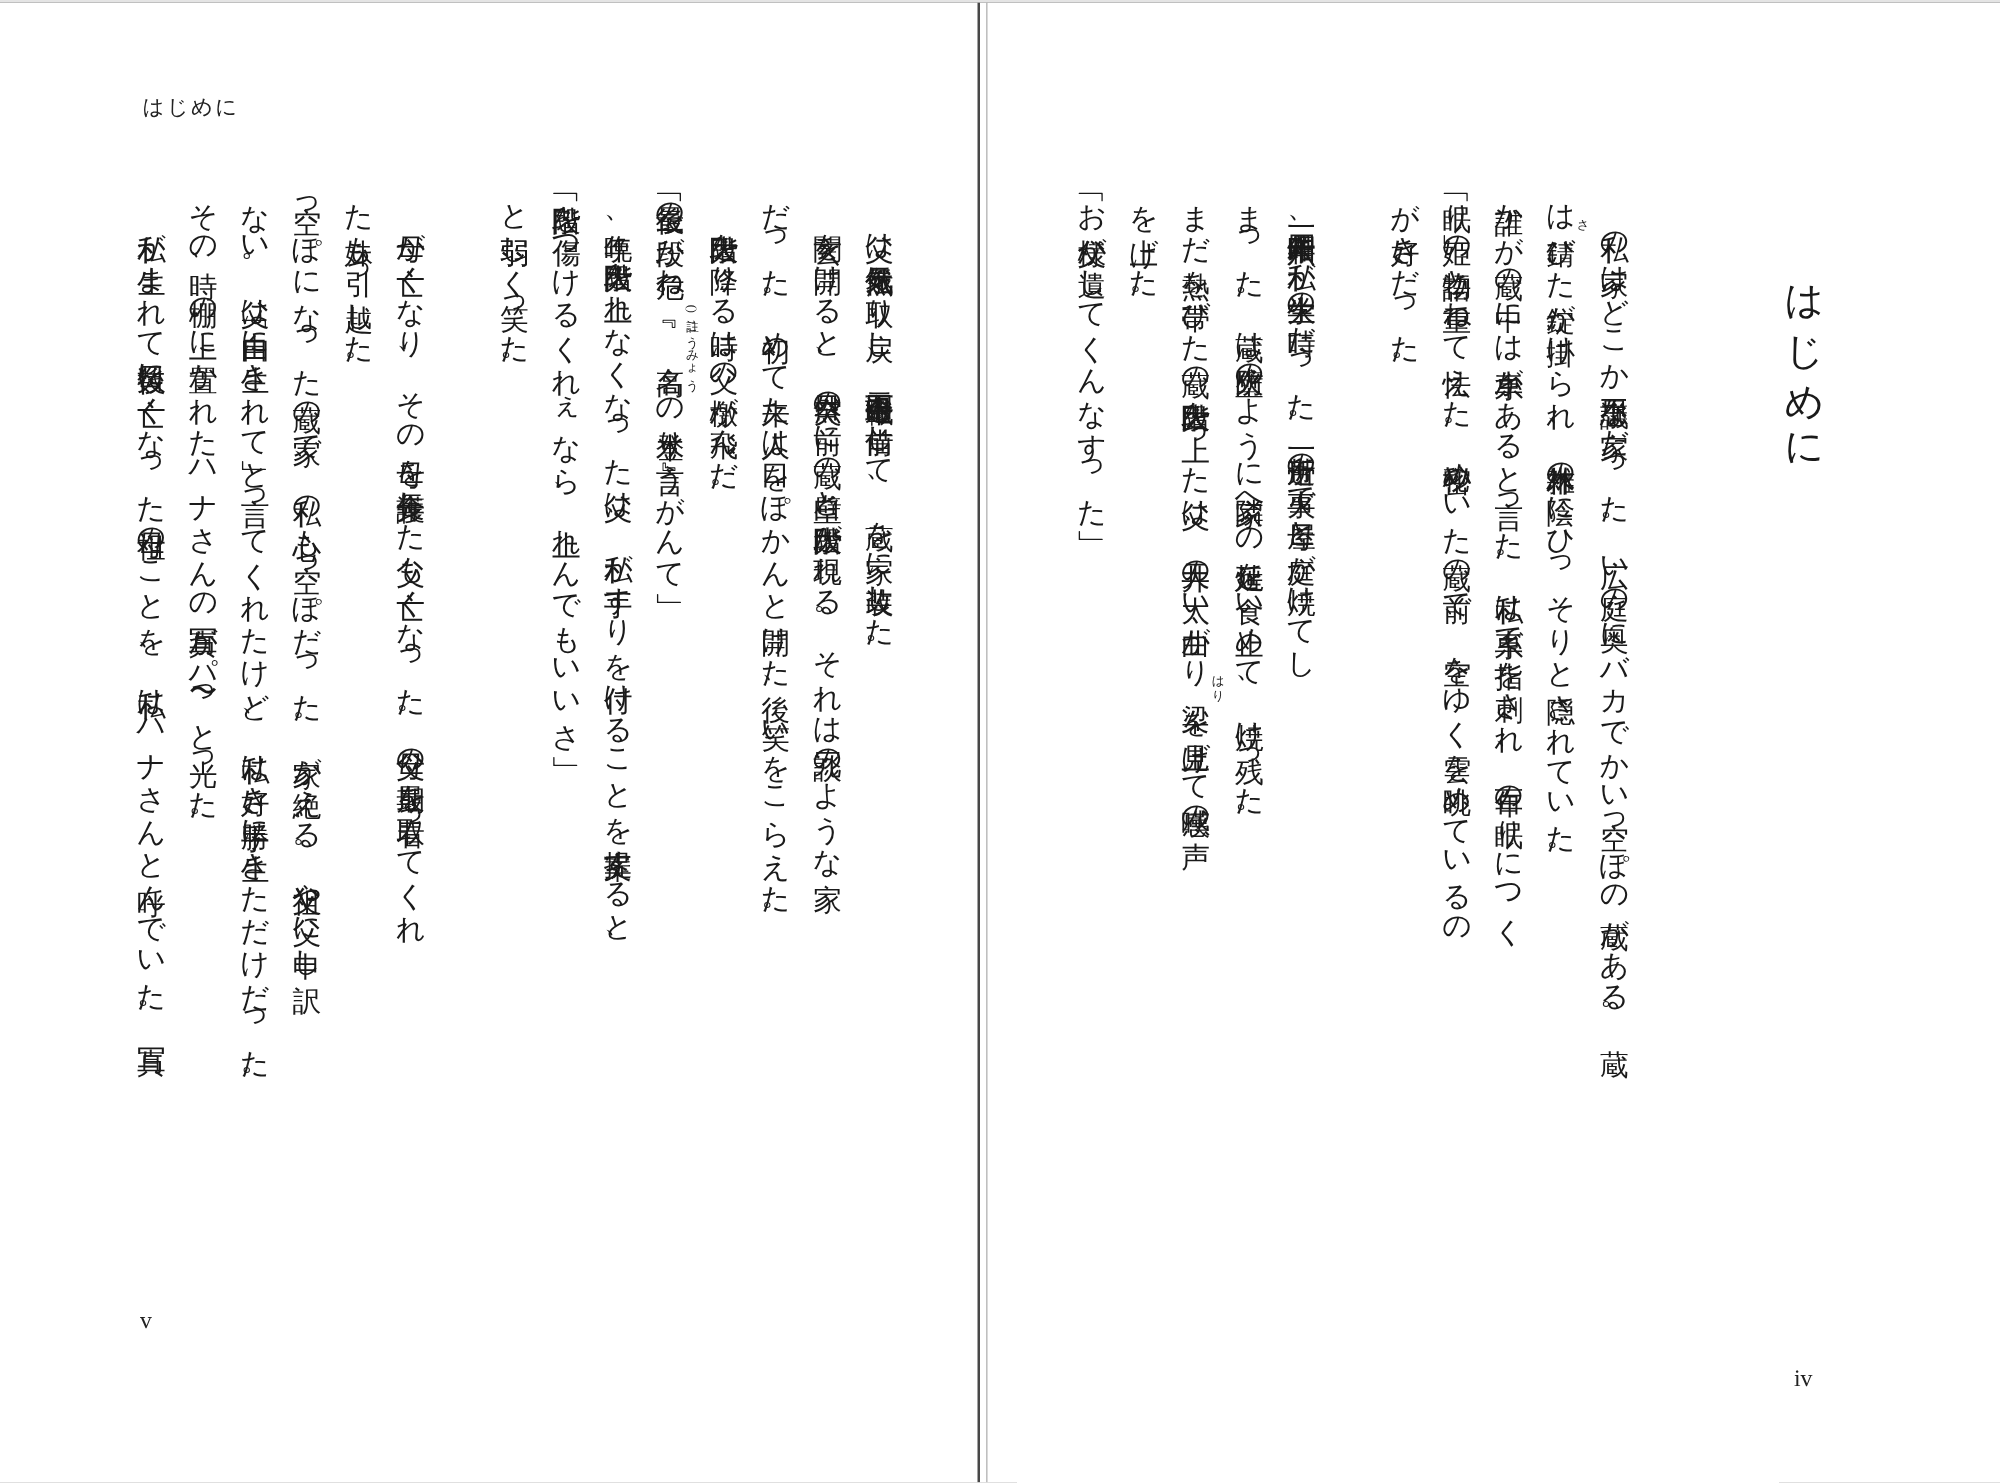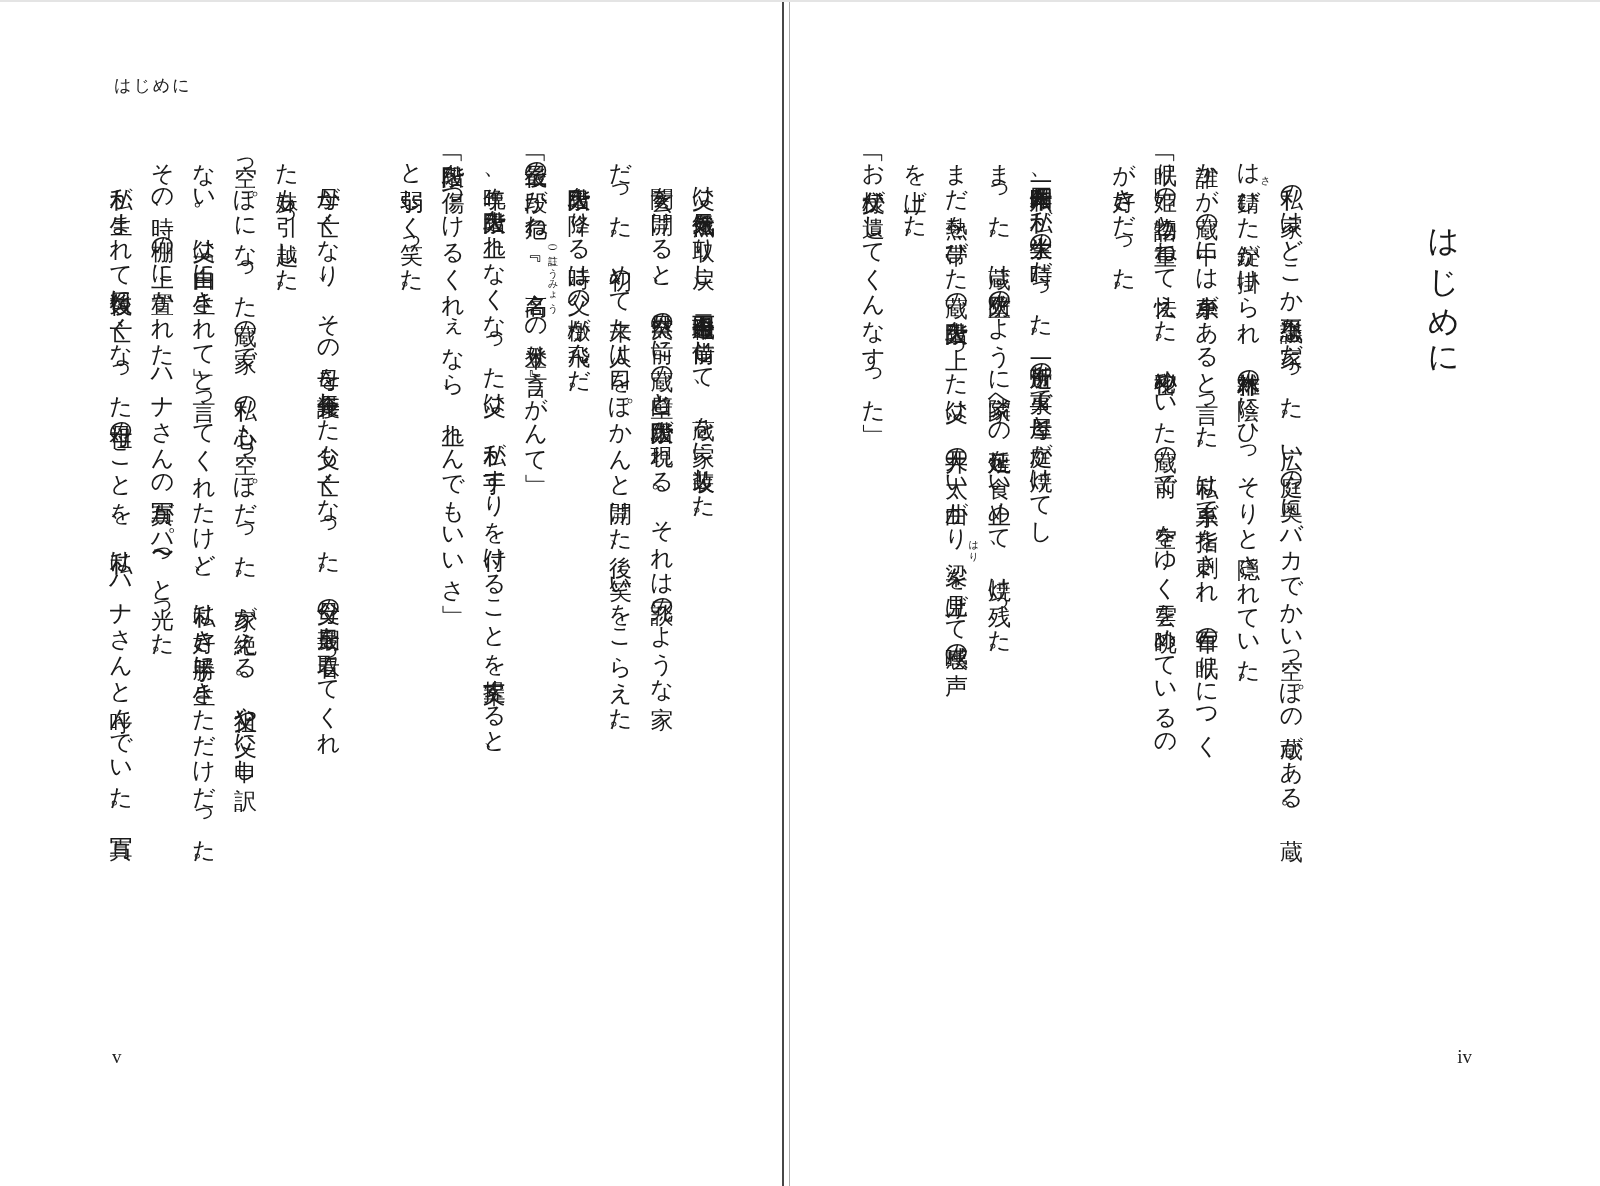--- a/index.html
+++ b/index.html
@@ -71,21 +71,21 @@
     letter-spacing: 2px;
     color: #222222;
   }
   .page-num {
     position: absolute;
     top: 1044px;
     font-size: 19px;
     color: #222222;
   }
   .page-left  .page-num { left: 112px; }
-  .page-right .page-num { right: 128px; }
+  .page-right .page-num { right: 150px; margin-top: 47px; }
 </style>
 </head>
 <body>
 
 <div class="spread">
 
   <div class="page page-left">
     <div class="running-header">はじめに</div>
 
     <div class="v-body">

